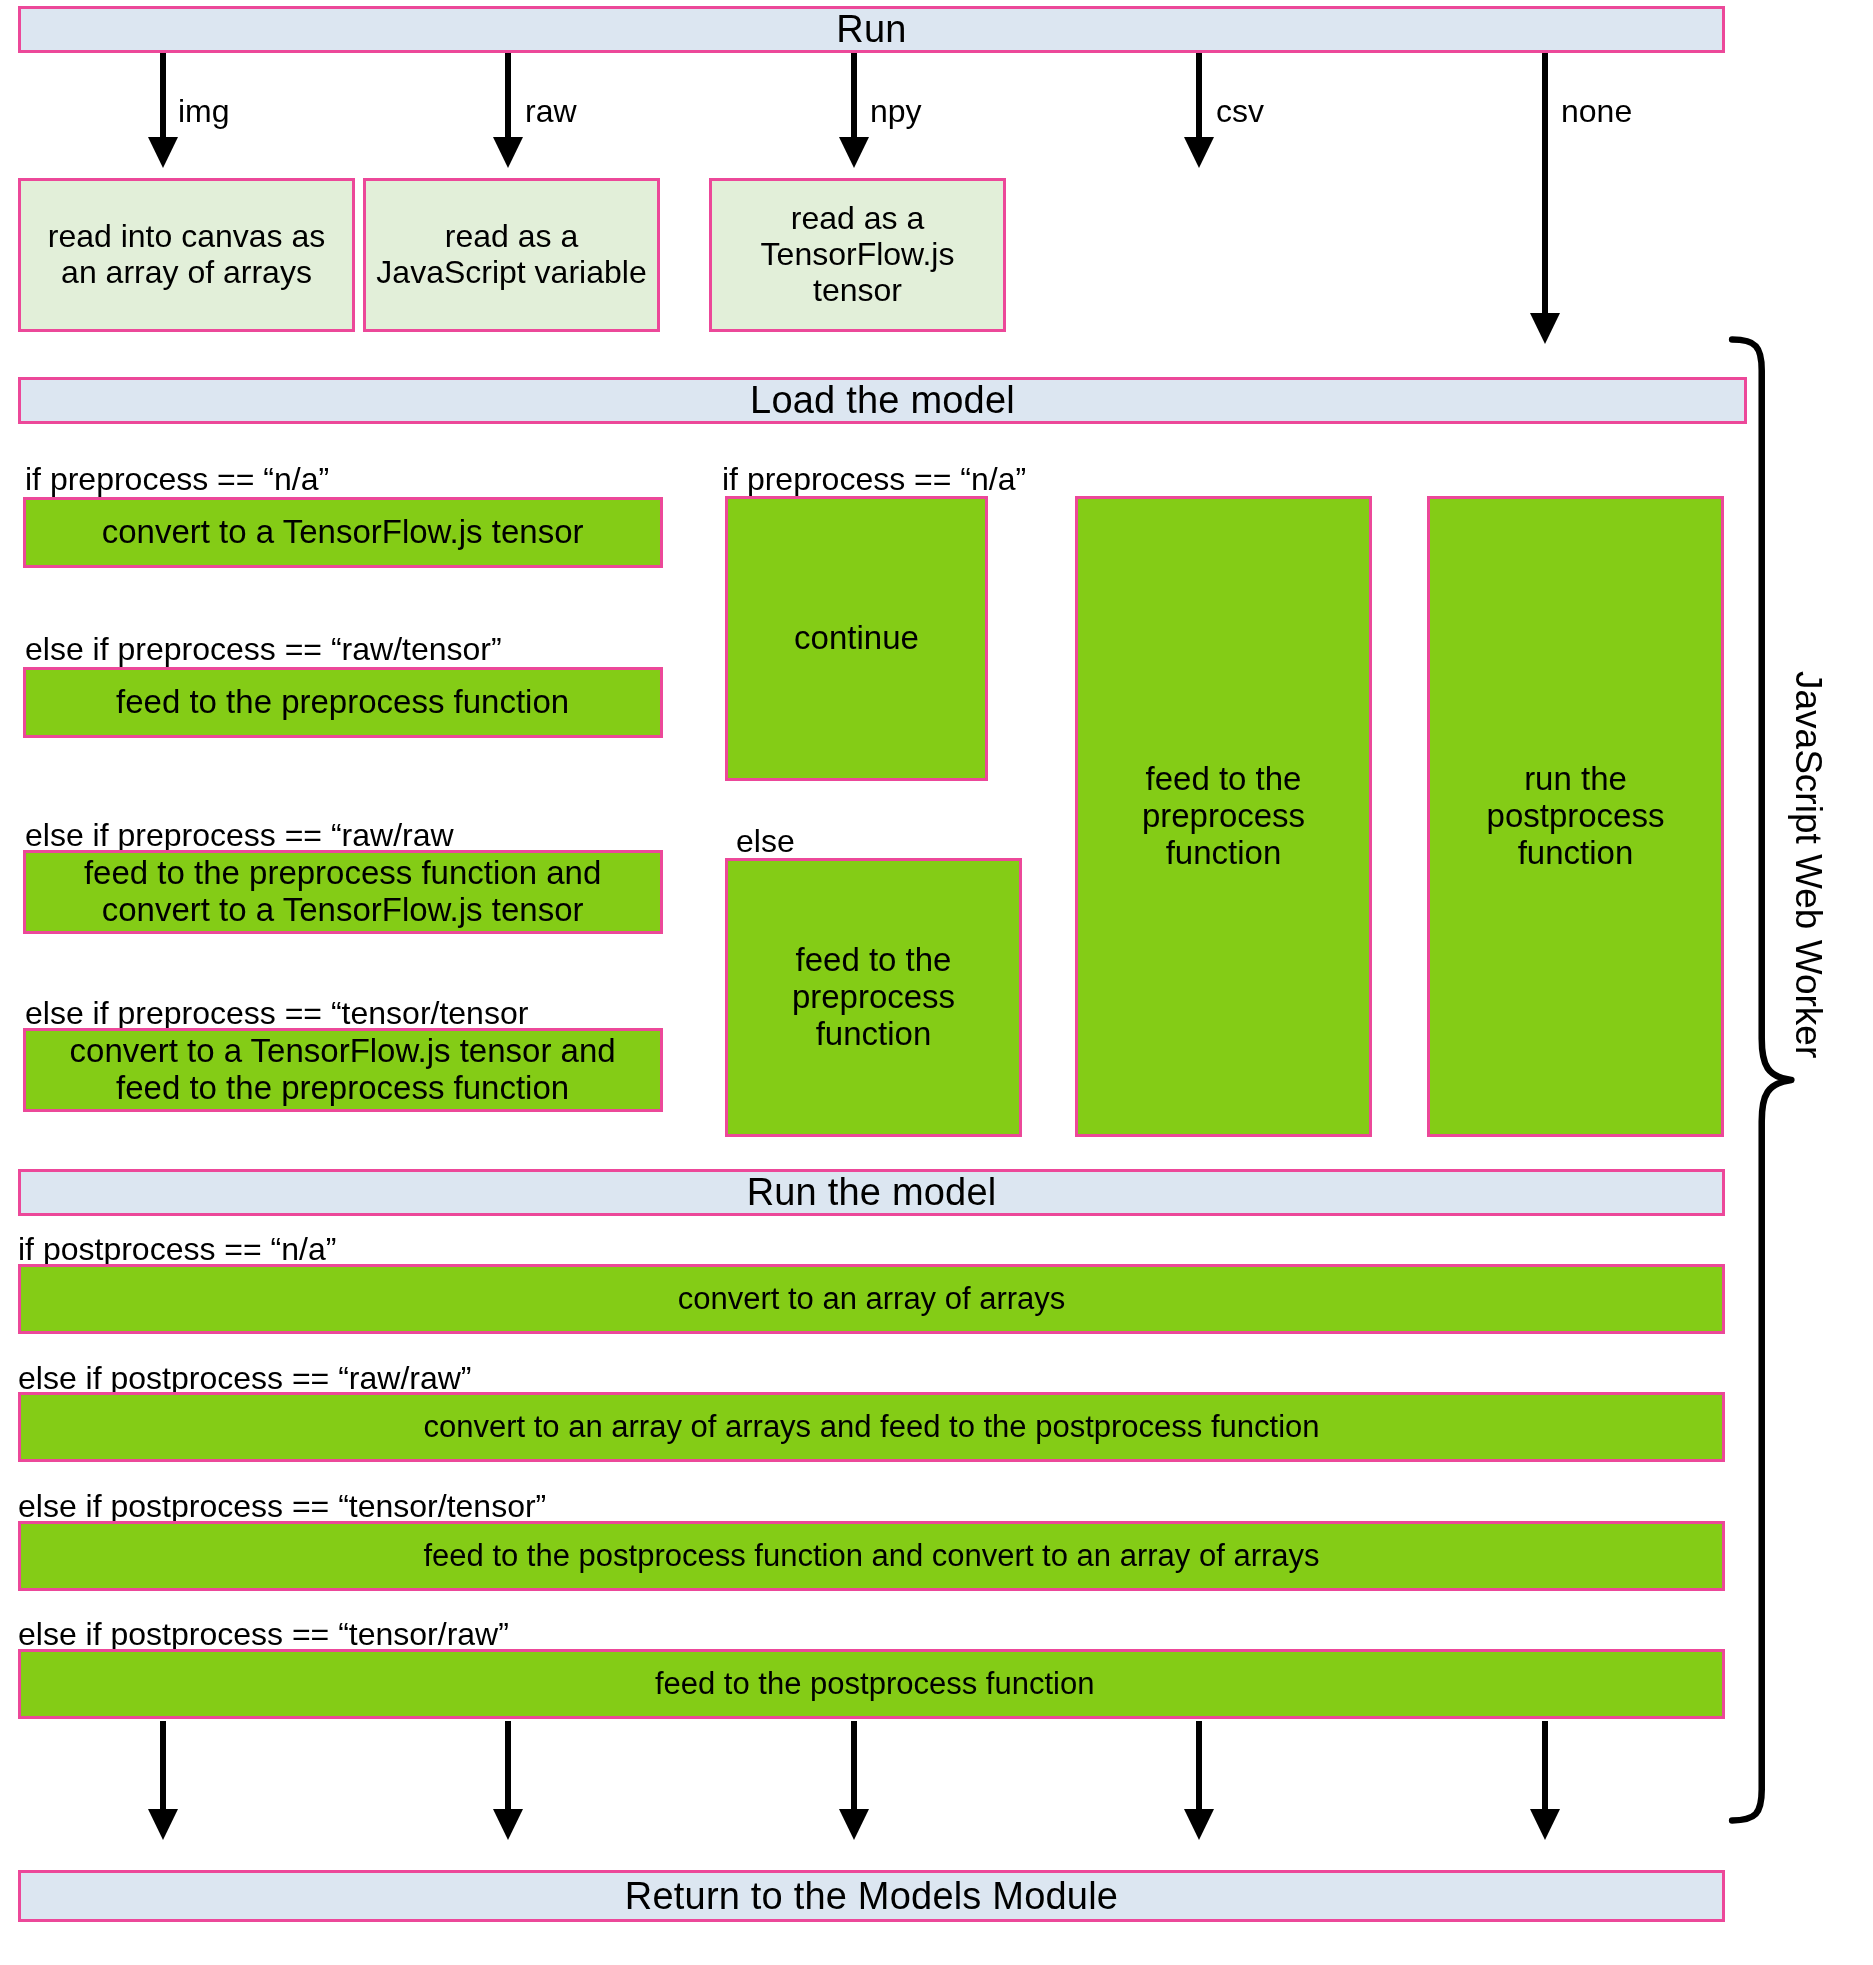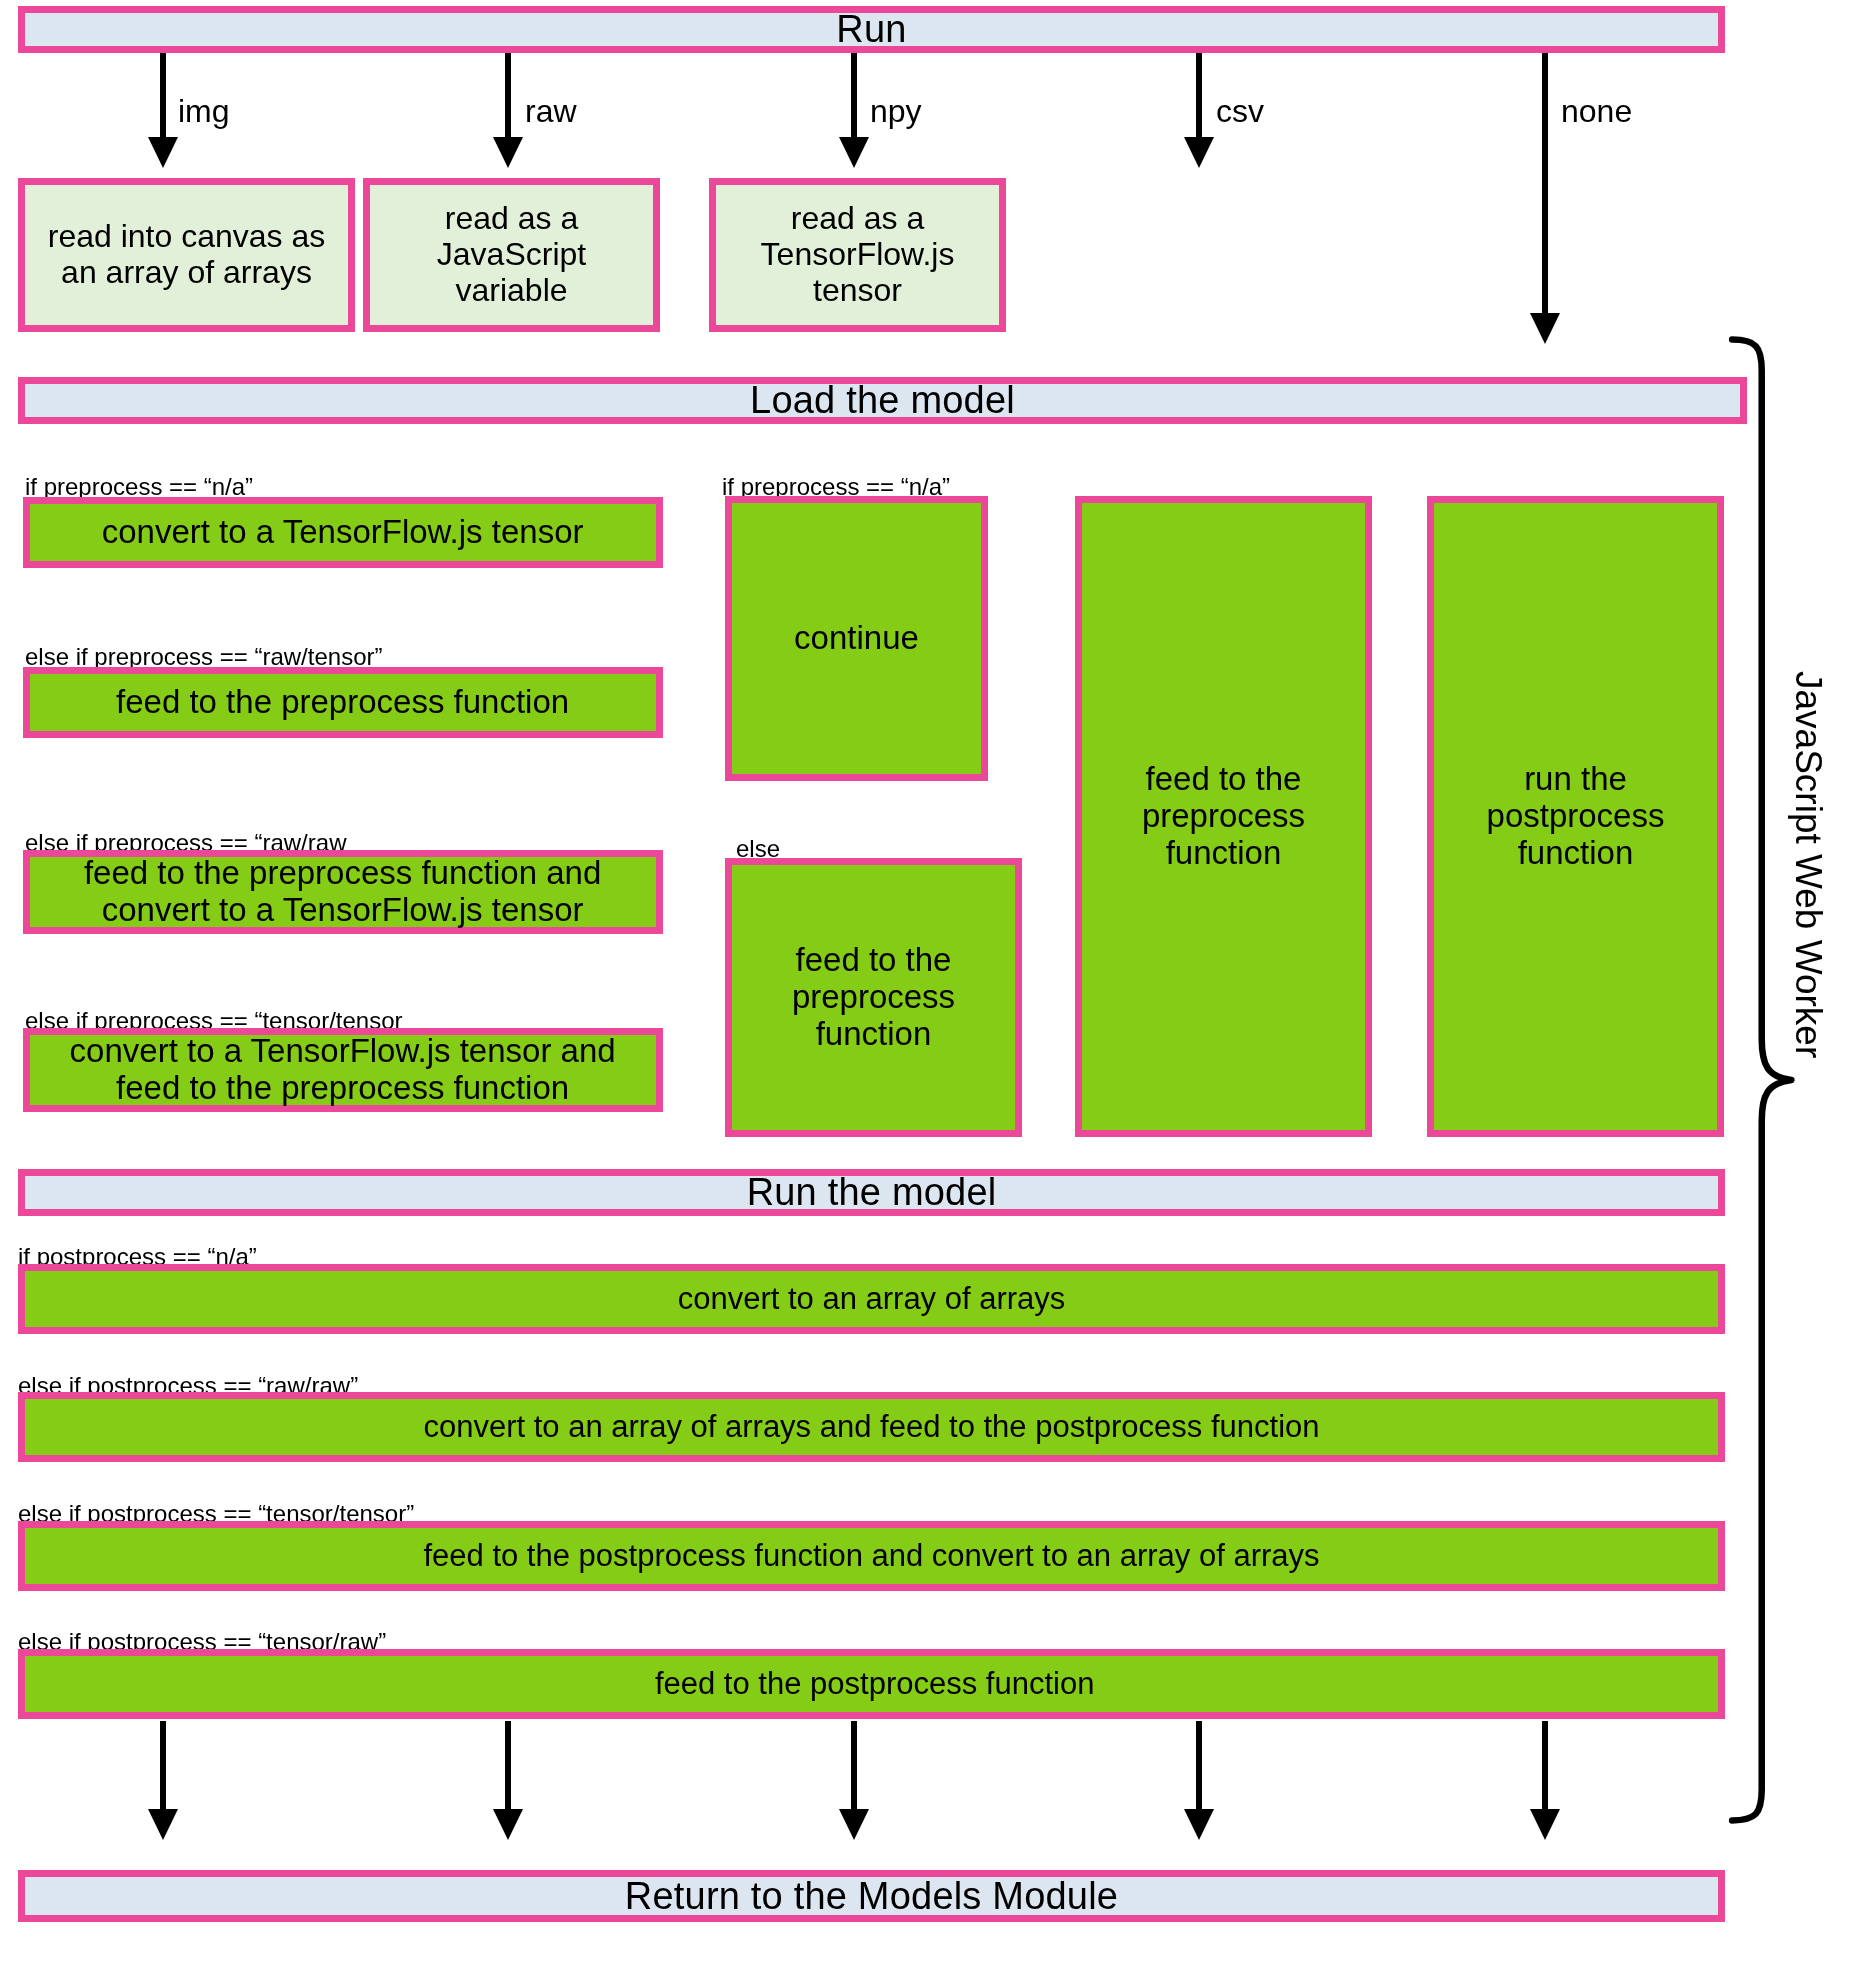--- a/index.html
+++ b/index.html
@@ -16,21 +16,21 @@
     width: 1873px;
     height: 1965px;
     background: #ffffff;
     overflow: hidden;
   }
 
   
   .box {
     position: absolute;
     box-sizing: border-box;
-    border: 7px solid #ec4899;
+    border: 3px solid #ec4899;
     display: flex;
     align-items: center;
     justify-content: center;
     text-align: center;
     line-height: 1.12;
   }
   .box-blue   { background: #dce6f1; }
   .box-green  { background: #e2efd9; }
   .box-yellow { background: #84cc16; }
 
@@ -47,24 +47,23 @@
     padding: 0 10.7px;
   }
   .step-box-wide {
     font-size: 31px;
     padding: 0 10.7px;
   }
 
   
   .cond {
     position: absolute;
-    font-size: 24px;
+    font-size: 32px;
     white-space: nowrap;
     line-height: 1;
-    margin-top: 12px;
   }
 
   
   .edge-label {
     position: absolute;
     font-size: 32px;
     white-space: nowrap;
     line-height: 1;
   }
 

